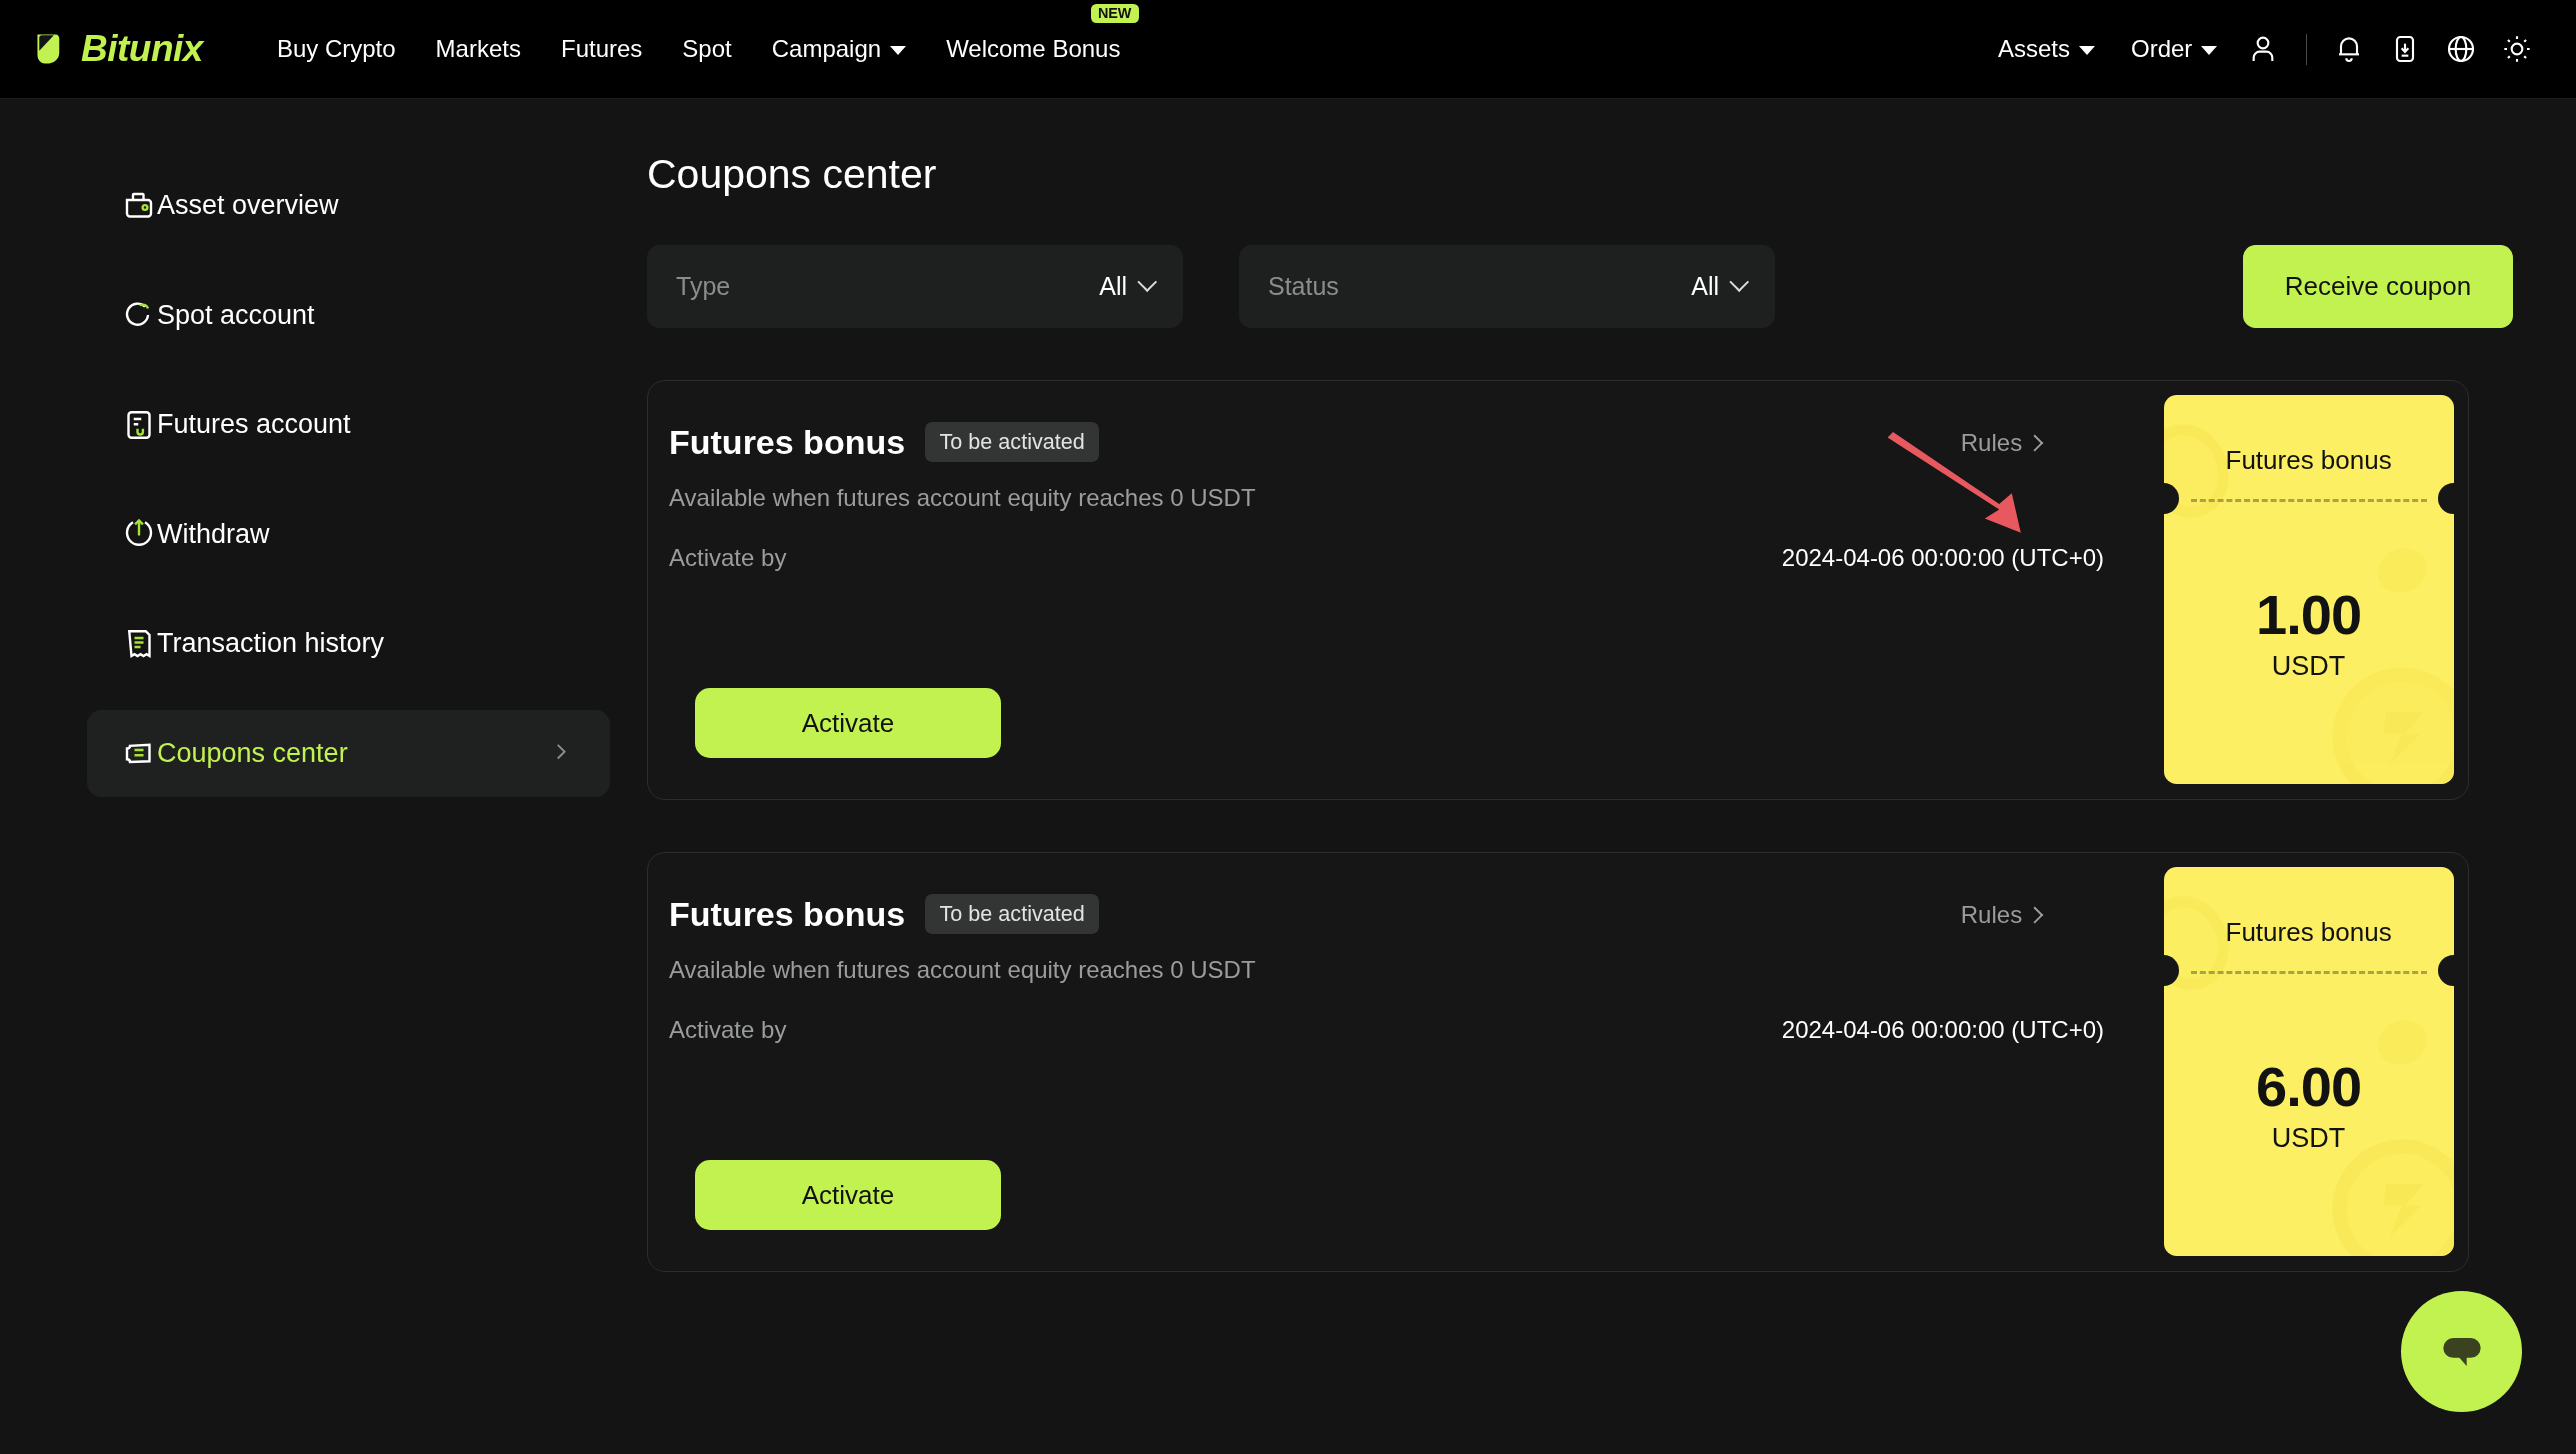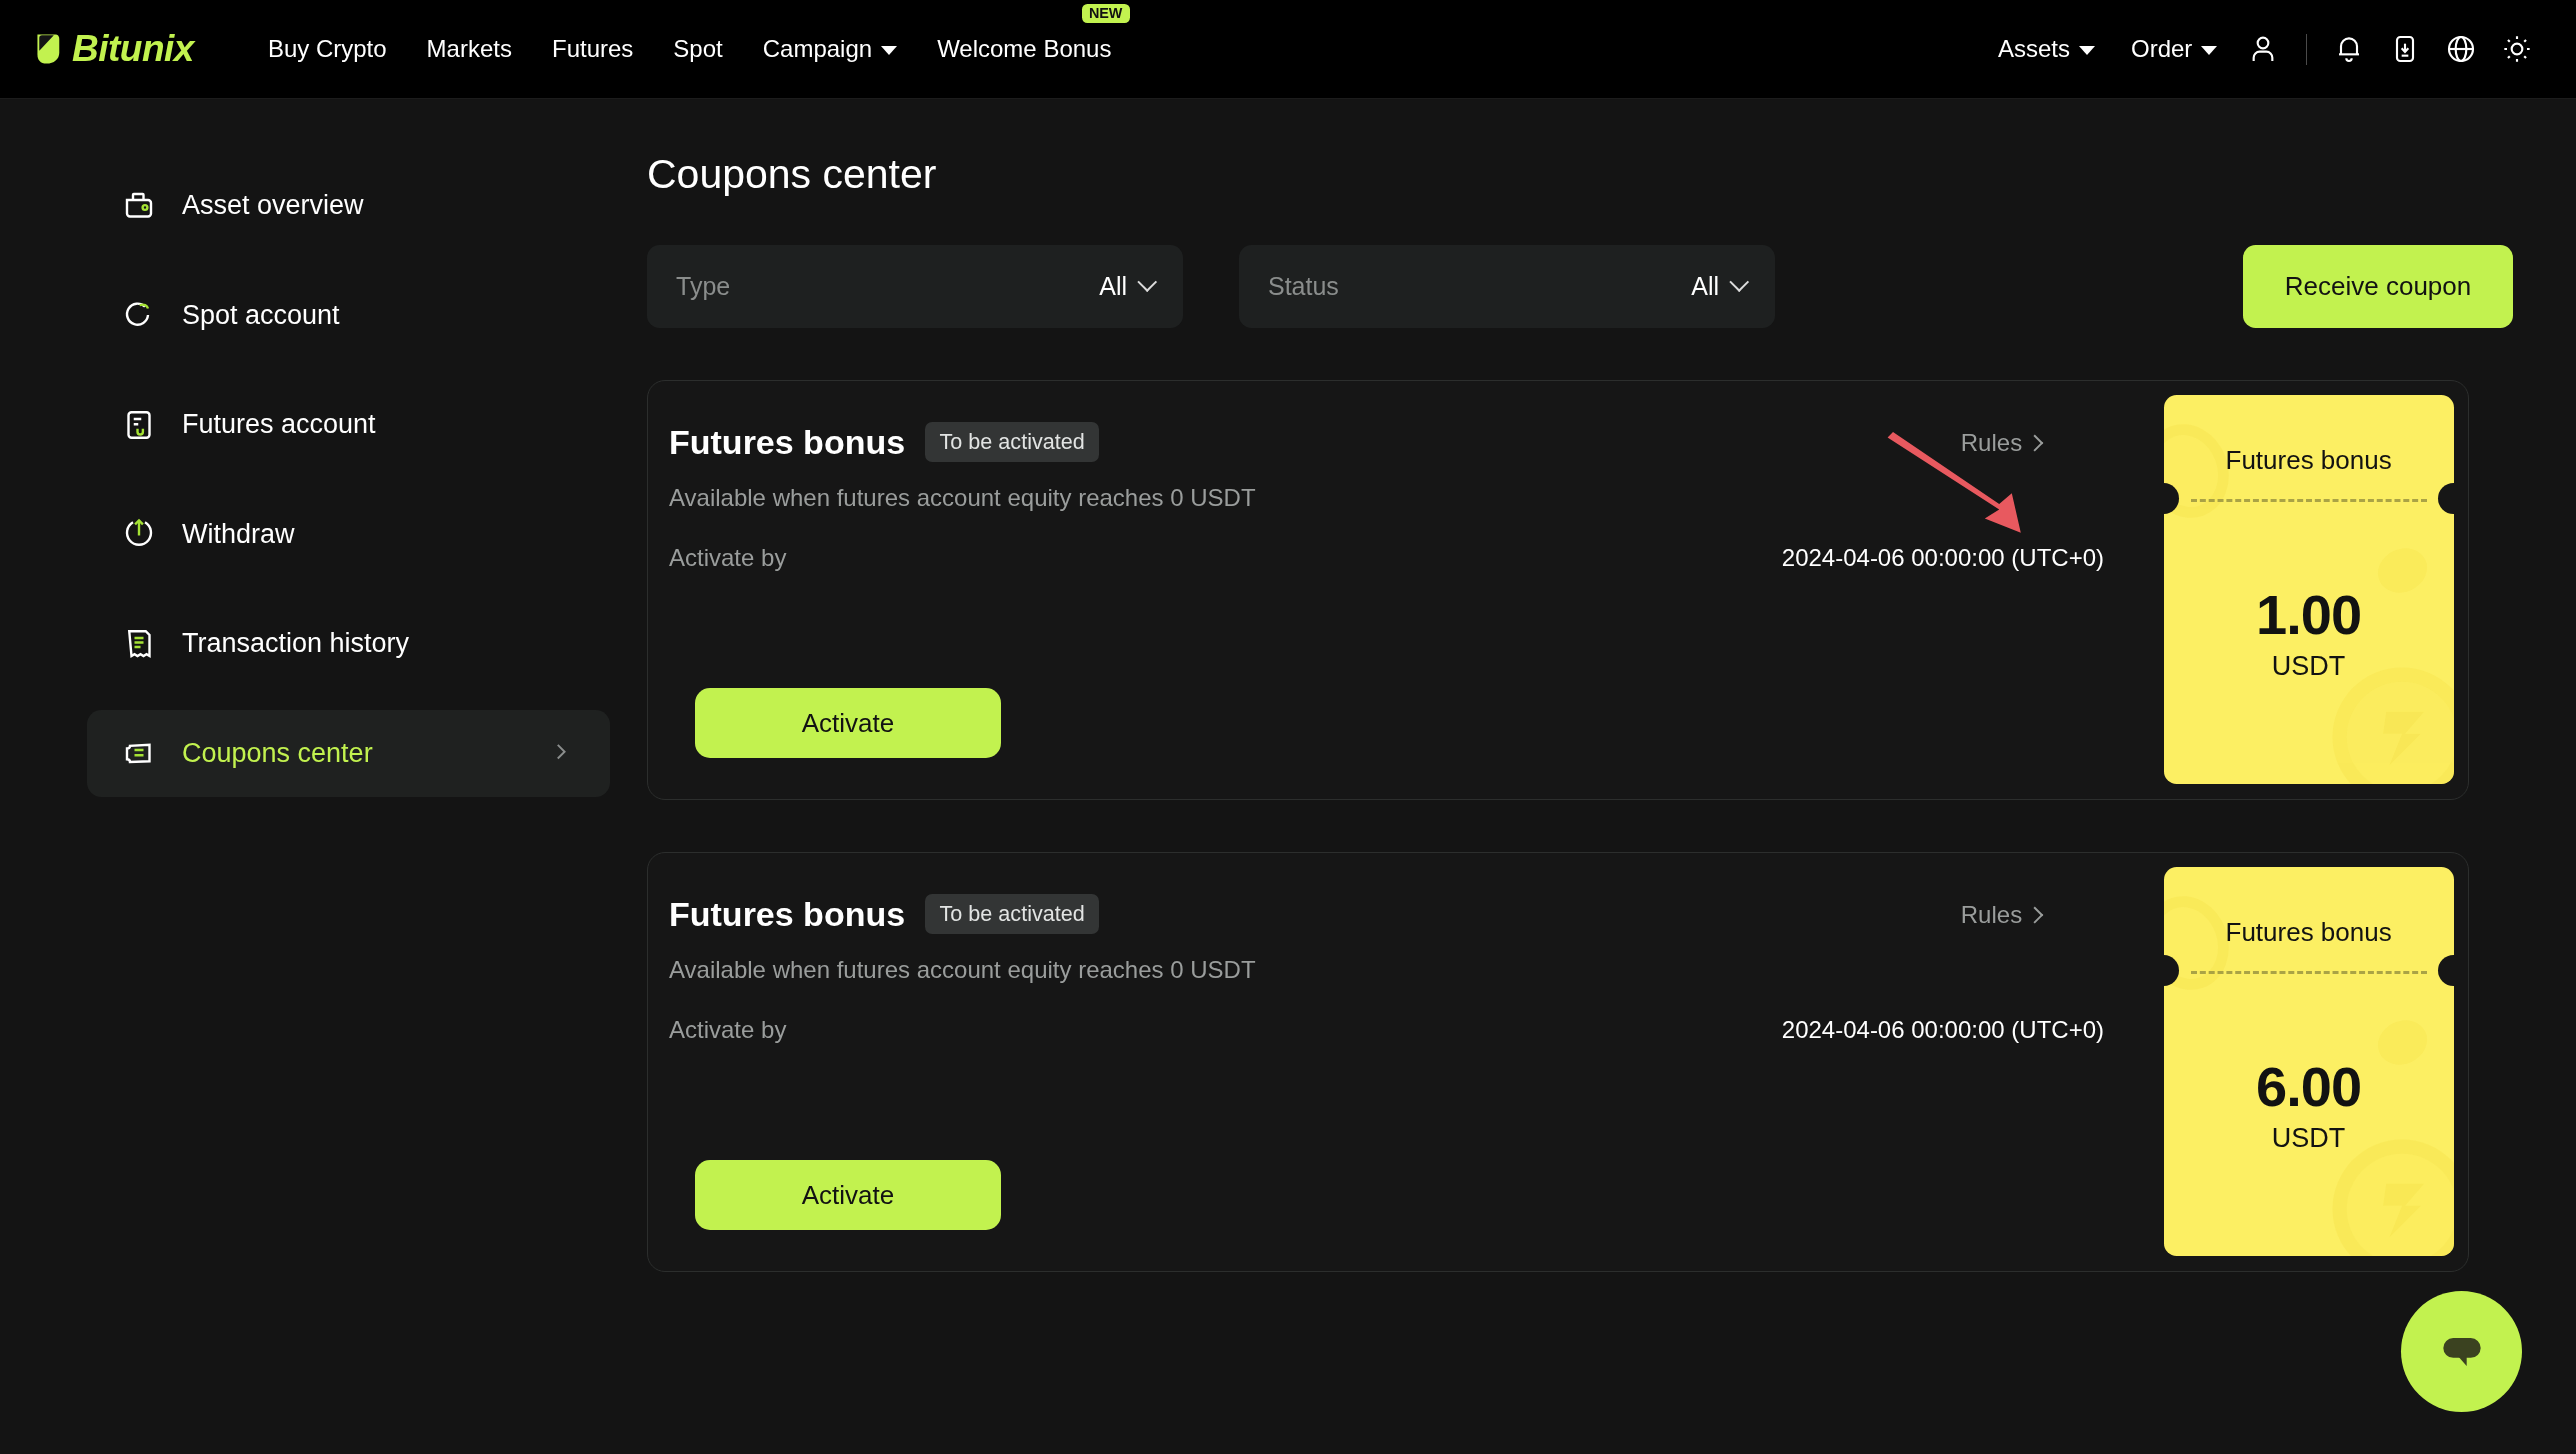--- a/index.html
+++ b/index.html
@@ -12,21 +12,21 @@
 
   
   .topnav {
     position: absolute; top: 0; left: 0;
     width: 2576px; height: 99px;
     background: #000000;
     display: flex; align-items: center;
     border-bottom: 0.9px solid #1c1c1c;
   }
   .logo-wrap {
-    display: flex; align-items: center; 
+    display: flex; align-items: center; gap: 9px;
     margin-left: 32px; margin-right: 54px;
   }
   .logo-mark { width: 40px; height: 40px; display: block; }
   .logo-text {
     color: #c2f24f; font-size: 37px; font-weight: bold;
     font-style: italic; letter-spacing: -0.5px;
   }
   .nav-items { display: flex; align-items: center; }
   .nav-item {
     color: #ffffff; font-size: 24px;
@@ -66,21 +66,21 @@
   .page { position: absolute; top: 99px; left: 0; width: 2576px; height: 1356px; }
 
   
   .sidebar {
     position: absolute; left: 87px; top: 63px;
     width: 523px;
   }
   .side-item {
     display: flex; align-items: center;
     height: 87px; padding: 0 38px 0 34px;
-    border-radius: 14.4px; cursor: pointer; gap: 25px;
+    border-radius: 14.4px; cursor: pointer; 
     margin-bottom: 22.5px;
   }
   .side-item .side-label {
     color: #ffffff; font-size: 27px; white-space: nowrap;
   }
   .side-item.active { background: #1f2120; }
   .side-item.active .side-label { color: #c2f24f; }
   .side-icon { width: 36px; height: 36px; flex: 0 0 36px; }
   .side-chevron { margin-left: auto; }
 

